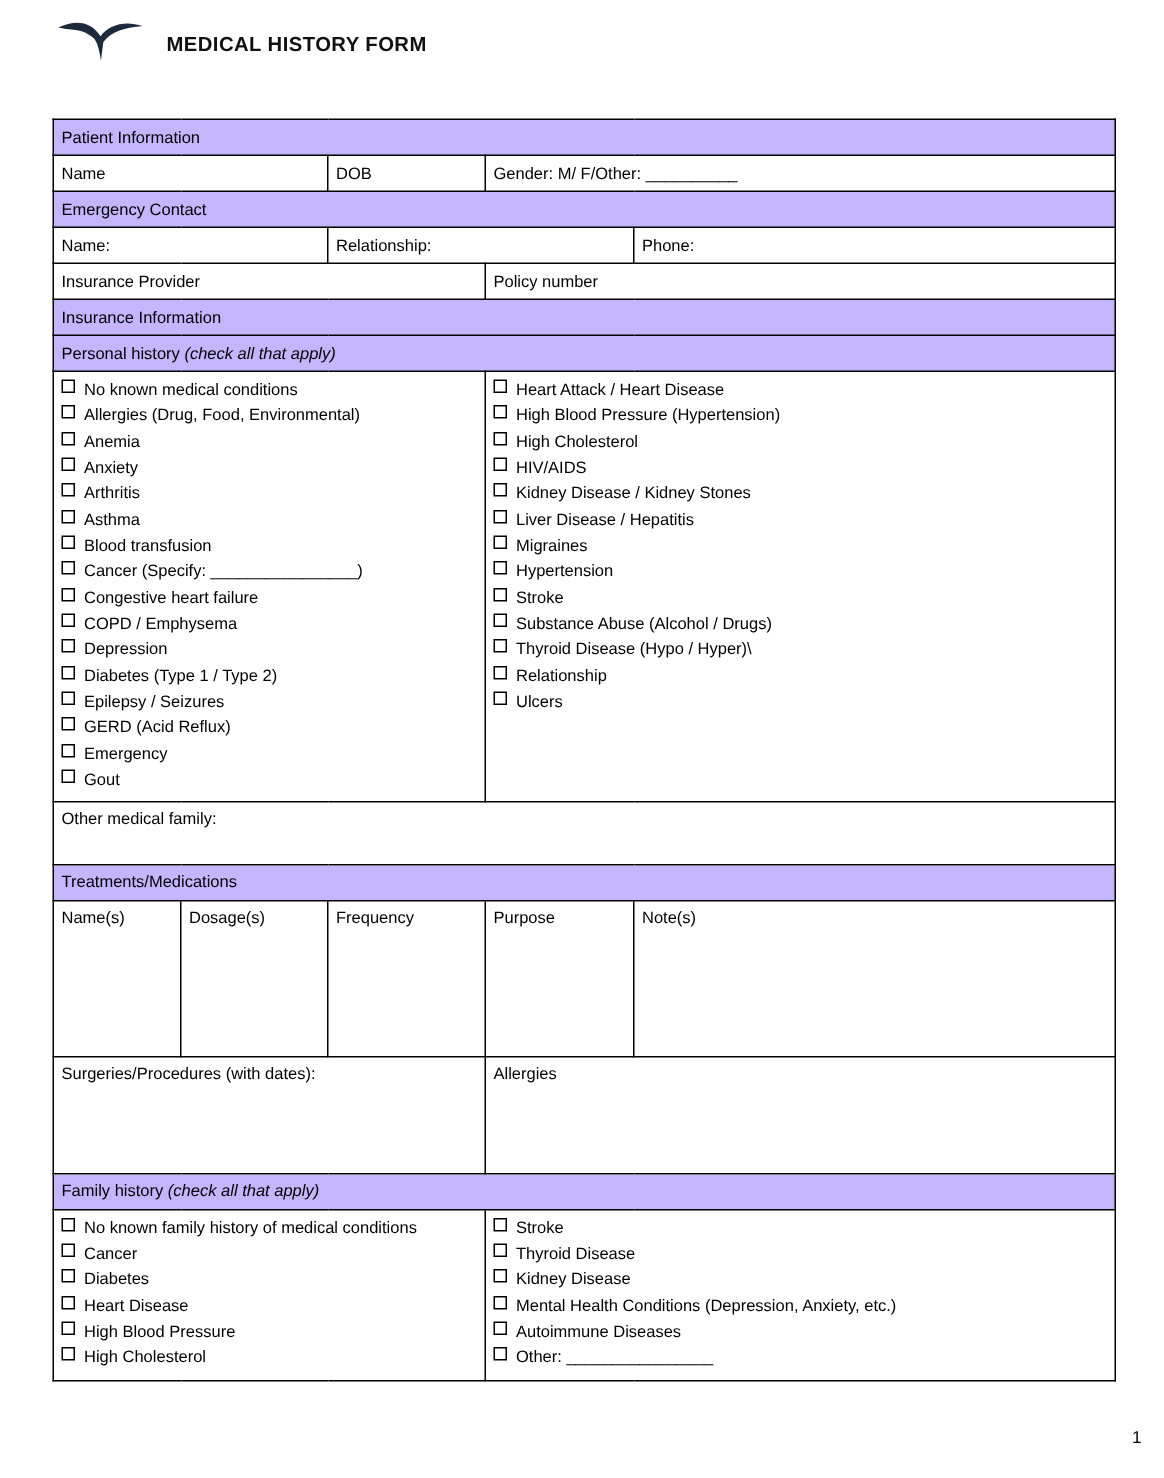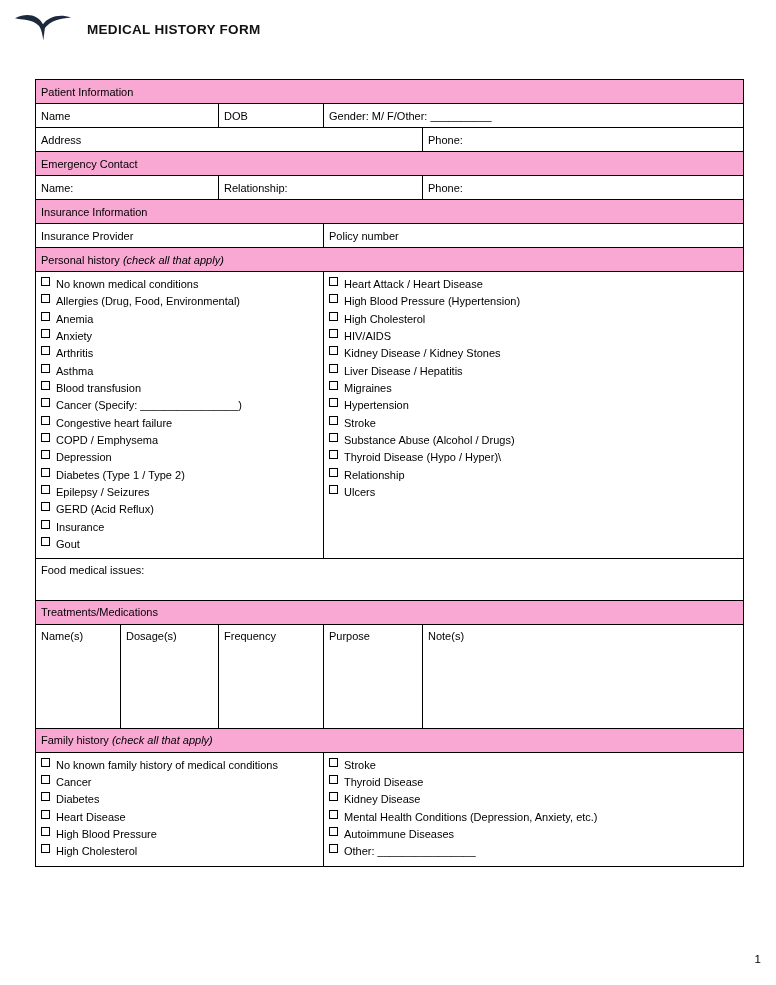--- a/index.html
+++ b/index.html
@@ -4,21 +4,21 @@
 <style>
   * { box-sizing: border-box; margin: 0; padding: 0; }
   html, body { width: 776px; height: 985px; background: #ffffff; }
   body {
     font-family: "Liberation Sans", sans-serif;
     color: #000;
     position: relative;
   }
   .page-header {
     position: absolute;
-    left: 14px; top: 11px;
+    left: 38px; top: 11px;
     display: flex;
     align-items: center;
     gap: 15px;
   }
   .logo { width: 58px; height: 36px; display: block; }
   .doc-title {
     font-size: 13.5px;
     font-weight: bold;
     letter-spacing: 0.3px;
     color: #111;
@@ -31,21 +31,21 @@
     table-layout: fixed;
   }
   td {
     border: 1px solid #000;
     font-size: 11px;
     line-height: 14px;
     padding: 2px 5px;
     overflow: hidden;
   }
   td.hdr {
-    background: #f9a8d4;
+    background: #c4b5fd;
     height: 24px;
     vertical-align: middle;
   }
   td.field {
     height: 24px;
     vertical-align: middle;
     margin-left: 21px;
   }
   td.tall { vertical-align: top; padding-top: 4px; }
   .note { font-style: italic; }
@@ -97,45 +97,41 @@
       <tr>
     <td class="hdr" colspan="5">
       <span>Patient Information</span>
     </td>
   </tr>
   <tr>
     <td class="field" colspan="2">Name</td>
     <td class="field">DOB</td>
     <td class="field" colspan="2">Gender: M/ F/Other: __________</td>
   </tr>
-  <tr>
-    <td class="field" colspan="4">Address</td>
-    <td class="field">Phone:</td>
-  </tr>
 
   <tr>
     <td class="hdr" colspan="5">
       <span>Emergency Contact</span>
     </td>
   </tr>
   <tr>
     <td class="field" colspan="2">Name:</td>
     <td class="field" colspan="2">Relationship:</td>
     <td class="field">Phone:</td>
   </tr>
 
   <tr>
-    <td class="hdr" colspan="5">
-      <span>Insurance Information</span>
-    </td>
-  </tr>
-  <tr>
     <td class="field" colspan="3">Insurance Provider</td>
     <td class="field" colspan="2">Policy number</td>
   </tr>
+  <tr>
+    <td class="hdr" colspan="5">
+      <span>Insurance Information</span>
+    </td>
+  </tr>
 
   <tr>
     <td class="hdr" colspan="5">
       <span>Personal history</span>
       <span class="note">(check all that apply)</span>
     </td>
   </tr>
   <tr style="height:284px">
     <td class="check-col" colspan="3">
       <div class="check-item">
@@ -189,21 +185,21 @@
       <div class="check-item">
             <span class="cb"></span>
             <span class="cb-label">Epilepsy / Seizures</span>
           </div>
       <div class="check-item">
             <span class="cb"></span>
             <span class="cb-label">GERD (Acid Reflux)</span>
           </div>
       <div class="check-item">
             <span class="cb"></span>
-            <span class="cb-label">Insurance</span>
+            <span class="cb-label">Emergency</span>
           </div>
       <div class="check-item">
             <span class="cb"></span>
             <span class="cb-label">Gout</span>
           </div>
     </td>
     <td class="check-col" colspan="2">
       <div class="check-item">
             <span class="cb"></span>
             <span class="cb-label">Heart Attack / Heart Disease</span>
@@ -253,36 +249,40 @@
             <span class="cb-label">Relationship</span>
           </div>
       <div class="check-item">
             <span class="cb"></span>
             <span class="cb-label">Ulcers</span>
           </div>
     </td>
   </tr>
 
   <tr style="height:42px">
-    <td class="tall" colspan="5">Food medical issues:</td>
+    <td class="tall" colspan="5">Other medical family:</td>
   </tr>
 
   <tr>
     <td class="hdr" colspan="5">
       <span>Treatments/Medications</span>
     </td>
   </tr>
   <tr style="height:104px">
     <td class="tall">Name(s)</td>
     <td class="tall">Dosage(s)</td>
     <td class="tall">Frequency</td>
     <td class="tall">Purpose</td>
     <td class="tall">Note(s)</td>
   </tr>
 
+  <tr style="height:78px">
+    <td class="tall" colspan="3">Surgeries/Procedures (with dates):</td>
+    <td class="tall" colspan="2">Allergies</td>
+  </tr>
 
   <tr>
     <td class="hdr" colspan="5">
       <span>Family history</span>
       <span class="note">(check all that apply)</span>
     </td>
   </tr>
   <tr style="height:114px" class="fam">
     <td class="check-col" colspan="3">
       <div class="check-item">

